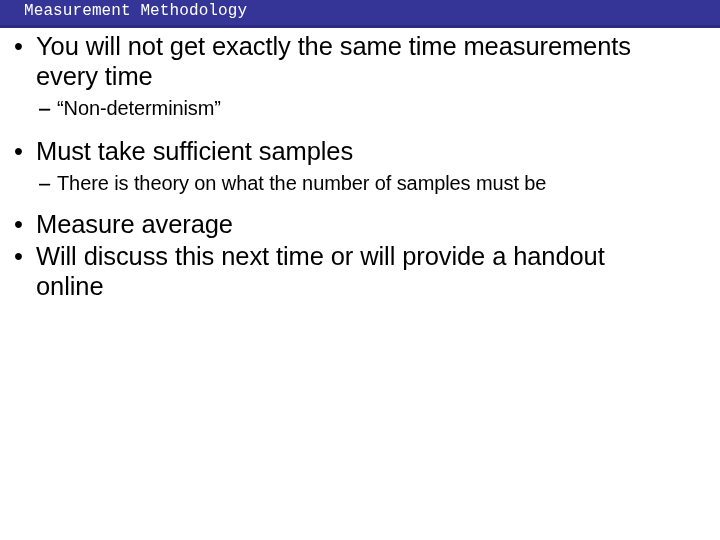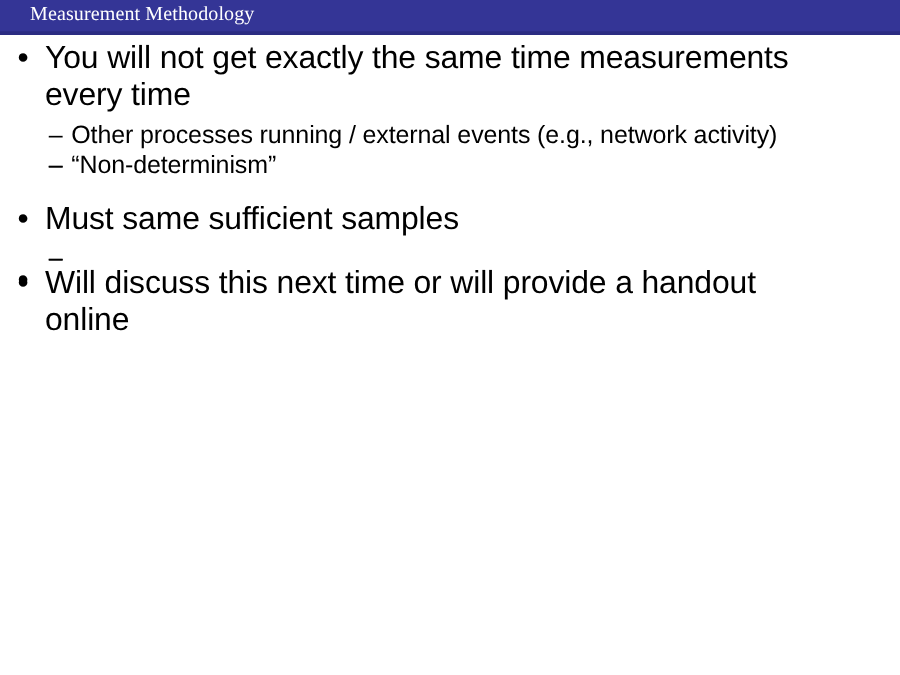--- a/index.html
+++ b/index.html
@@ -33,21 +33,21 @@
     height: 28px;
     background: #343596;
     box-sizing: border-box;
     border-bottom: 3px solid #2b2c82;
   }
   .title-text {
     position: absolute;
     left: 24px;
     top: 1px;
     color: #ffffff;
-    font-family: Liberation Serif, serif;
+    font-family: Liberation Mono, monospace;
     font-size: 16px;
     line-height: 21px;
     font-weight: normal;
     letter-spacing: 0.1px;
     white-space: nowrap;
   }
 
   
   .body {
     position: absolute;
@@ -109,53 +109,54 @@
 
     <div class="bullet-l1">
       <span class="marker">•</span>
       <span>You will not get exactly the same time measurements every time</span>
     </div>
 
     <div class="gap-small"></div>
 
     <div class="bullet-l2">
       <span class="marker">–</span>
-      <span>Other processes running / external events (e.g., network activity)</span>
     </div>
 
     <div class="bullet-l2">
       <span class="marker">–</span>
     </div>
 
     <div class="bullet-l2">
       <span class="marker">–</span>
       <span>“Non-determinism”</span>
     </div>
 
     <div class="gap-group"></div>
 
     <div class="bullet-l1">
       <span class="marker">•</span>
-      <span>Must same sufficient samples</span>
+      <span>Must take sufficient samples</span>
     </div>
 
     <div class="gap-small"></div>
 
     <div class="bullet-l2">
       <span class="marker">–</span>
     </div>
 
     <div class="bullet-l2">
       <span class="marker">–</span>
+      <span>There is theory on what the number of samples must be</span>
     </div>
 
     <div class="gap-group-2"></div>
 
     <div class="bullet-l1">
       <span class="marker">•</span>
+      <span>Measure average</span>
     </div>
 
     <div class="bullet-l1">
       <span class="marker">•</span>
       <span>Will discuss this next time or will provide a handout online</span>
     </div>
 
   </div>
 </div>
 

